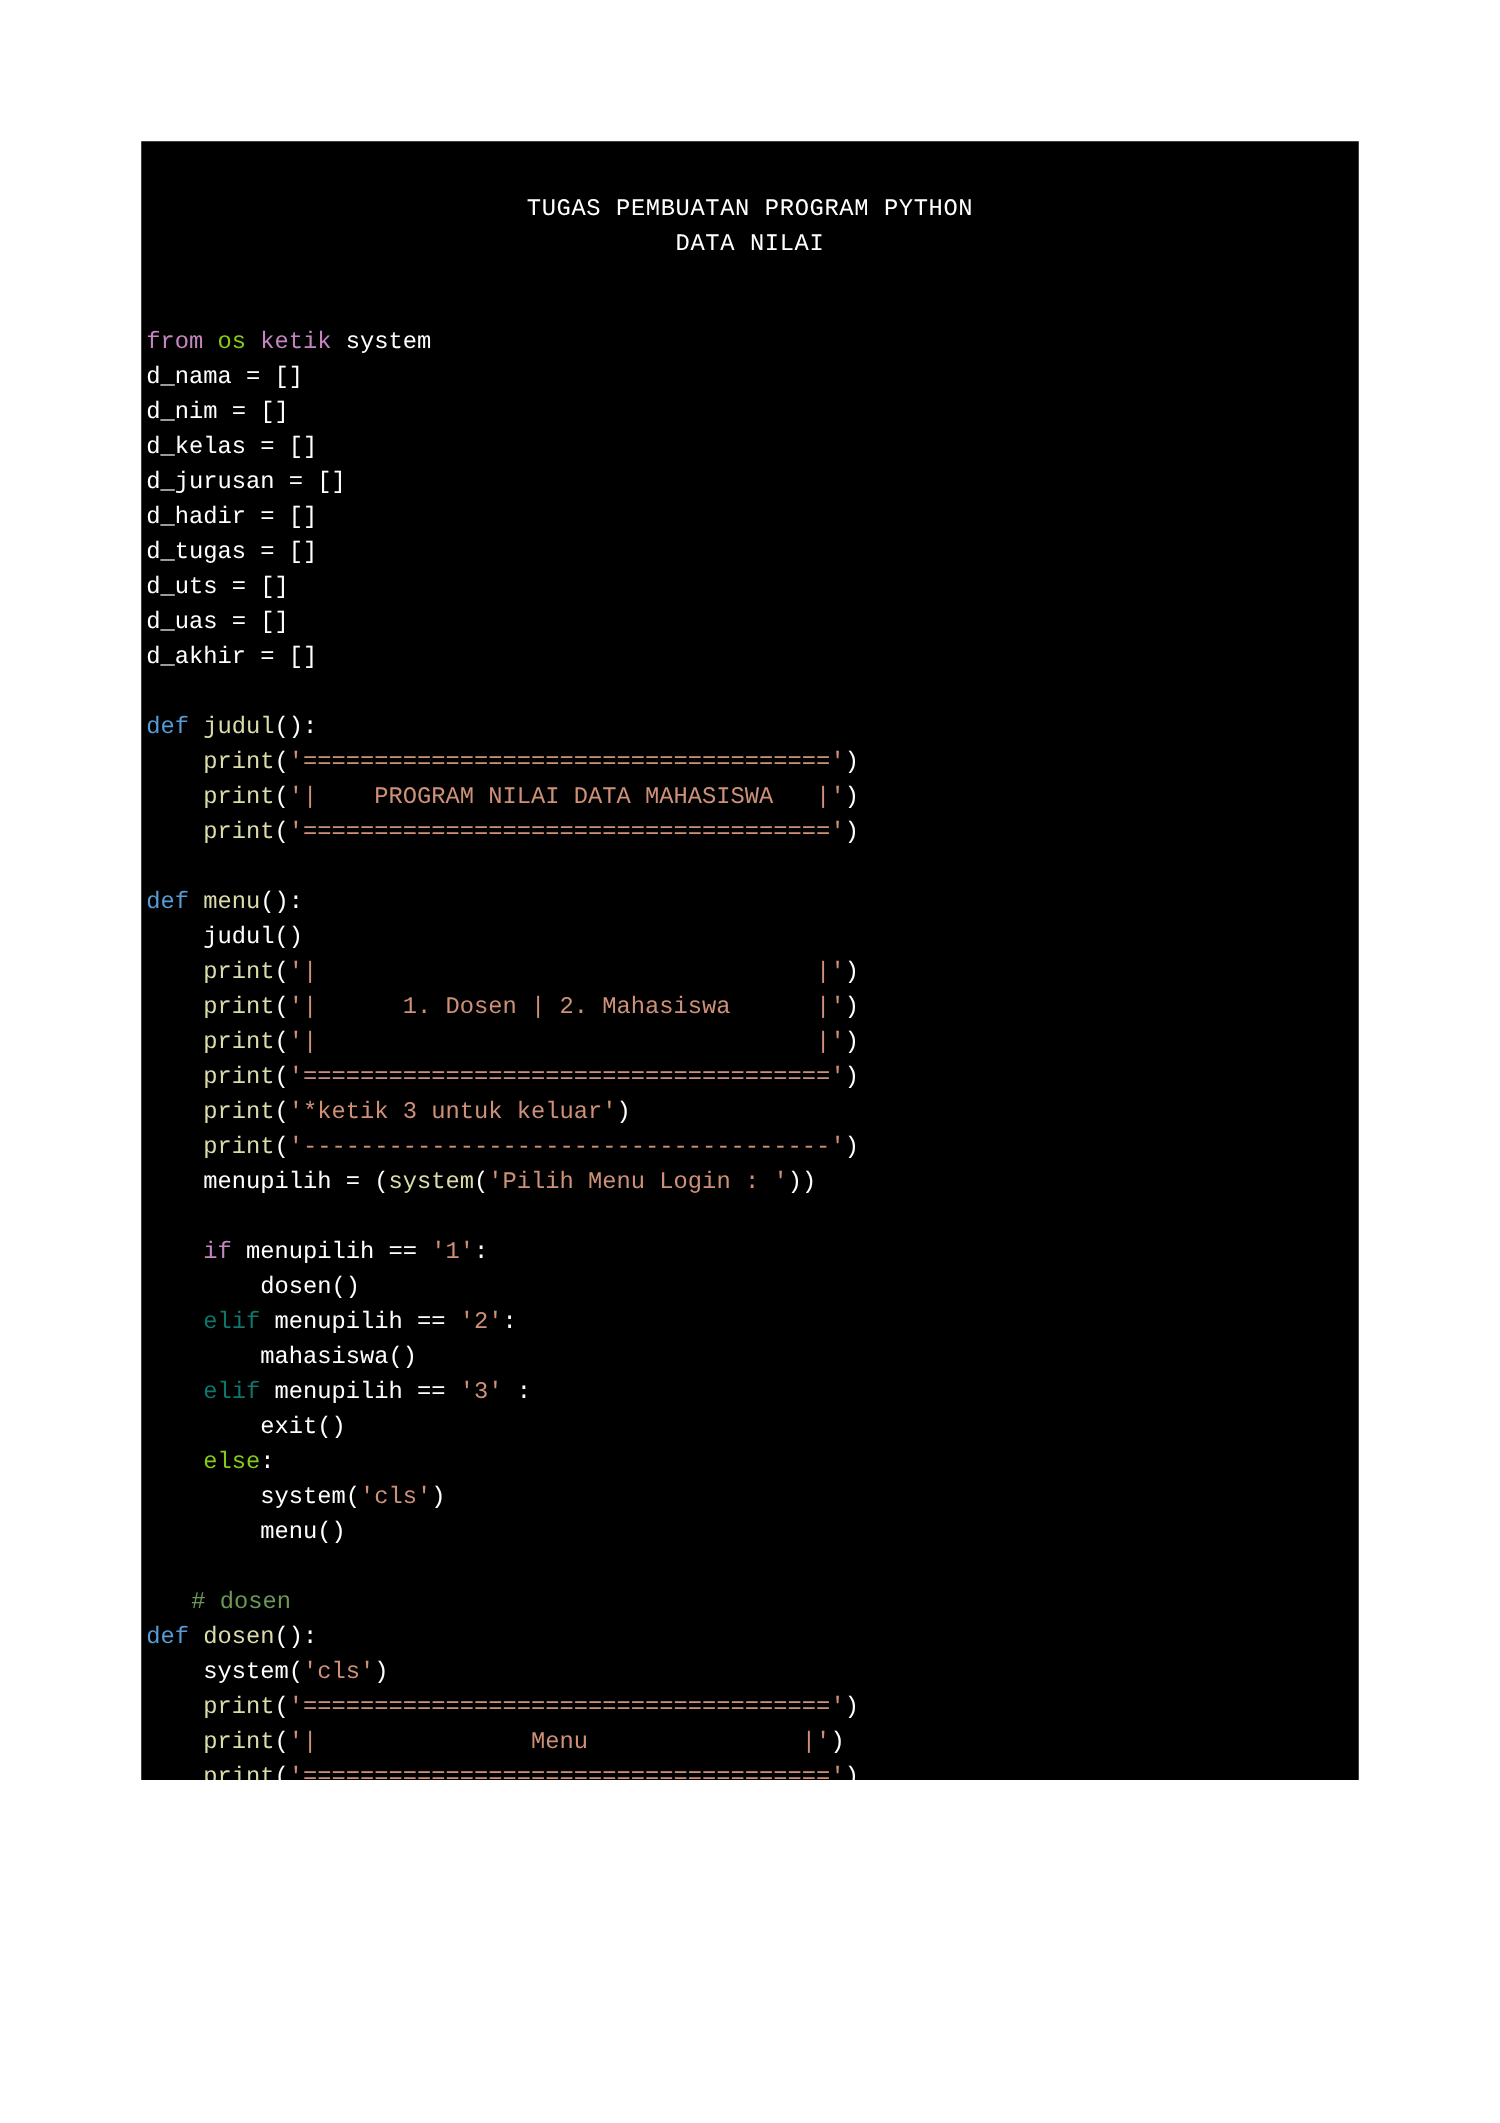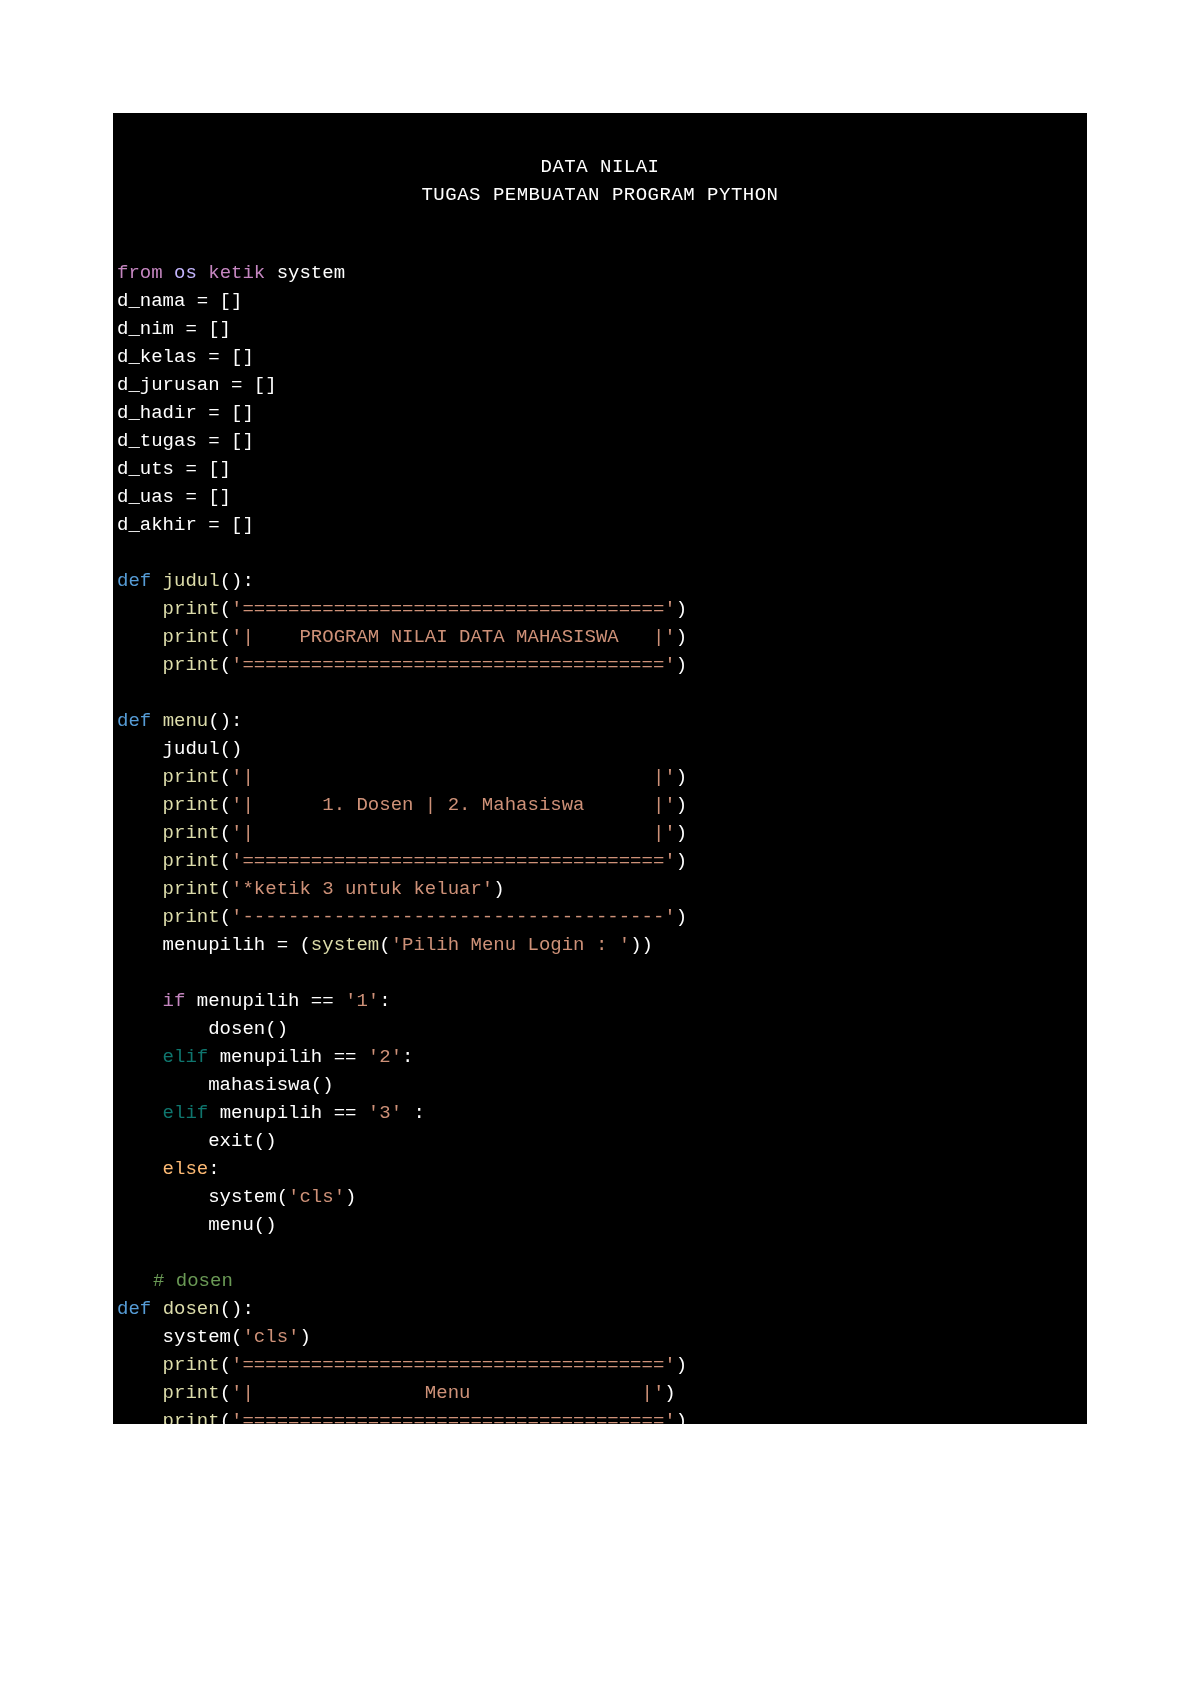--- a/index.html
+++ b/index.html
@@ -40,37 +40,37 @@
     line-height: 28px;
     white-space: pre;
     color: #ffffff;
     padding-left: 4px;
   }
   .kw-from { color: #c586c0; }
   .kw-import { color: #c586c0; }
   .kw-def { color: #569cd6; }
   .kw-if { color: #c586c0; }
   .kw-elif { color: #0f766e; }
-  .kw-else { color: #fdba74; }
-  .module { color: #c4b5fd; }
+  .kw-else { color: #84cc16; }
+  .module { color: #84cc16; }
   .func-name { color: #dcdcaa; }
   .func-call { color: #dcdcaa; text-align: center; }
   .string { color: #ce9178; }
   .comment { color: #6a9955; margin-left: 36px; }
   .plain { color: #d4d4d4; }
   .white { color: #ffffff; }
 </style>
 </head>
 <body>
 
 <div class="page">
   <div class="code-block">
     <div class="title-section">
+      <div>TUGAS PEMBUATAN PROGRAM PYTHON</div>
       <div>DATA NILAI</div>
-      <div>TUGAS PEMBUATAN PROGRAM PYTHON</div>
     </div>
     <div class="code-content"><span class="kw-from">from</span><span class="plain"> </span><span class="module">os</span><span class="plain"> </span><span class="kw-import">ketik</span><span class="plain"> </span><span class="white">system</span>
 <span class="white">d_nama = []</span>
 <span class="white">d_nim = []</span>
 <span class="white">d_kelas = []</span>
 <span class="white">d_jurusan = []</span>
 <span class="white">d_hadir = []</span>
 <span class="white">d_tugas = []</span>
 <span class="white">d_uts = []</span>
 <span class="white">d_uas = []</span>

